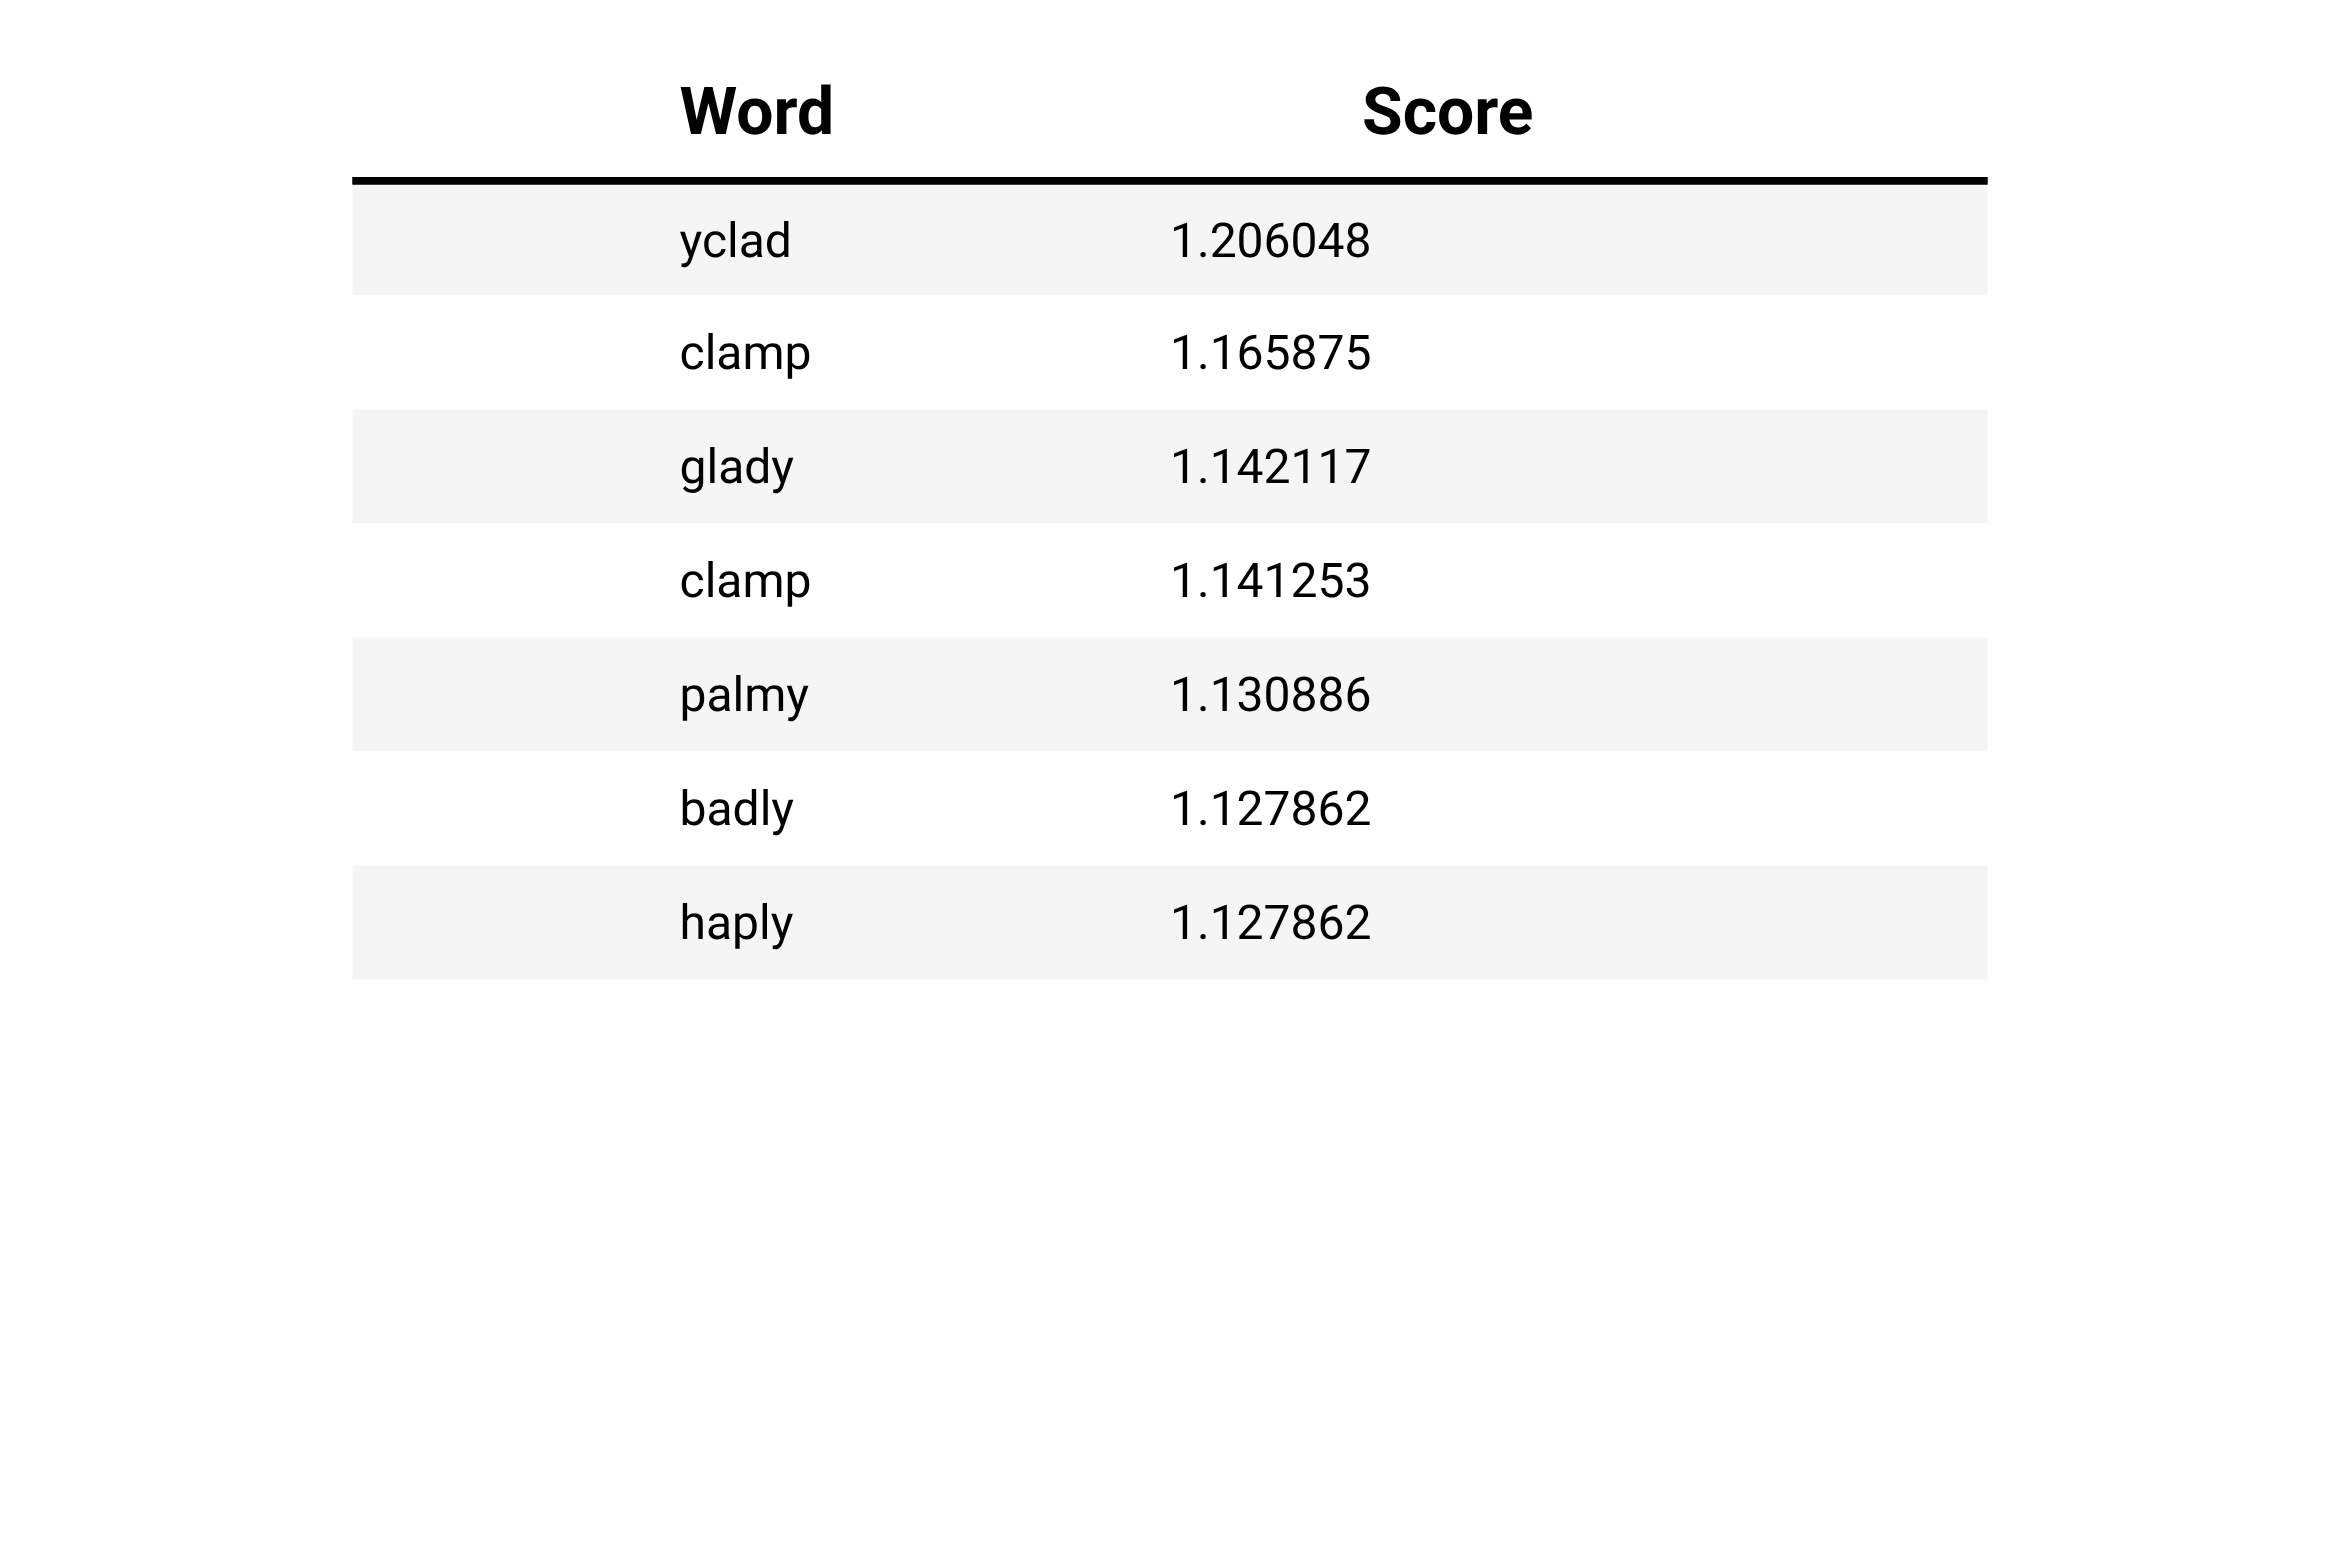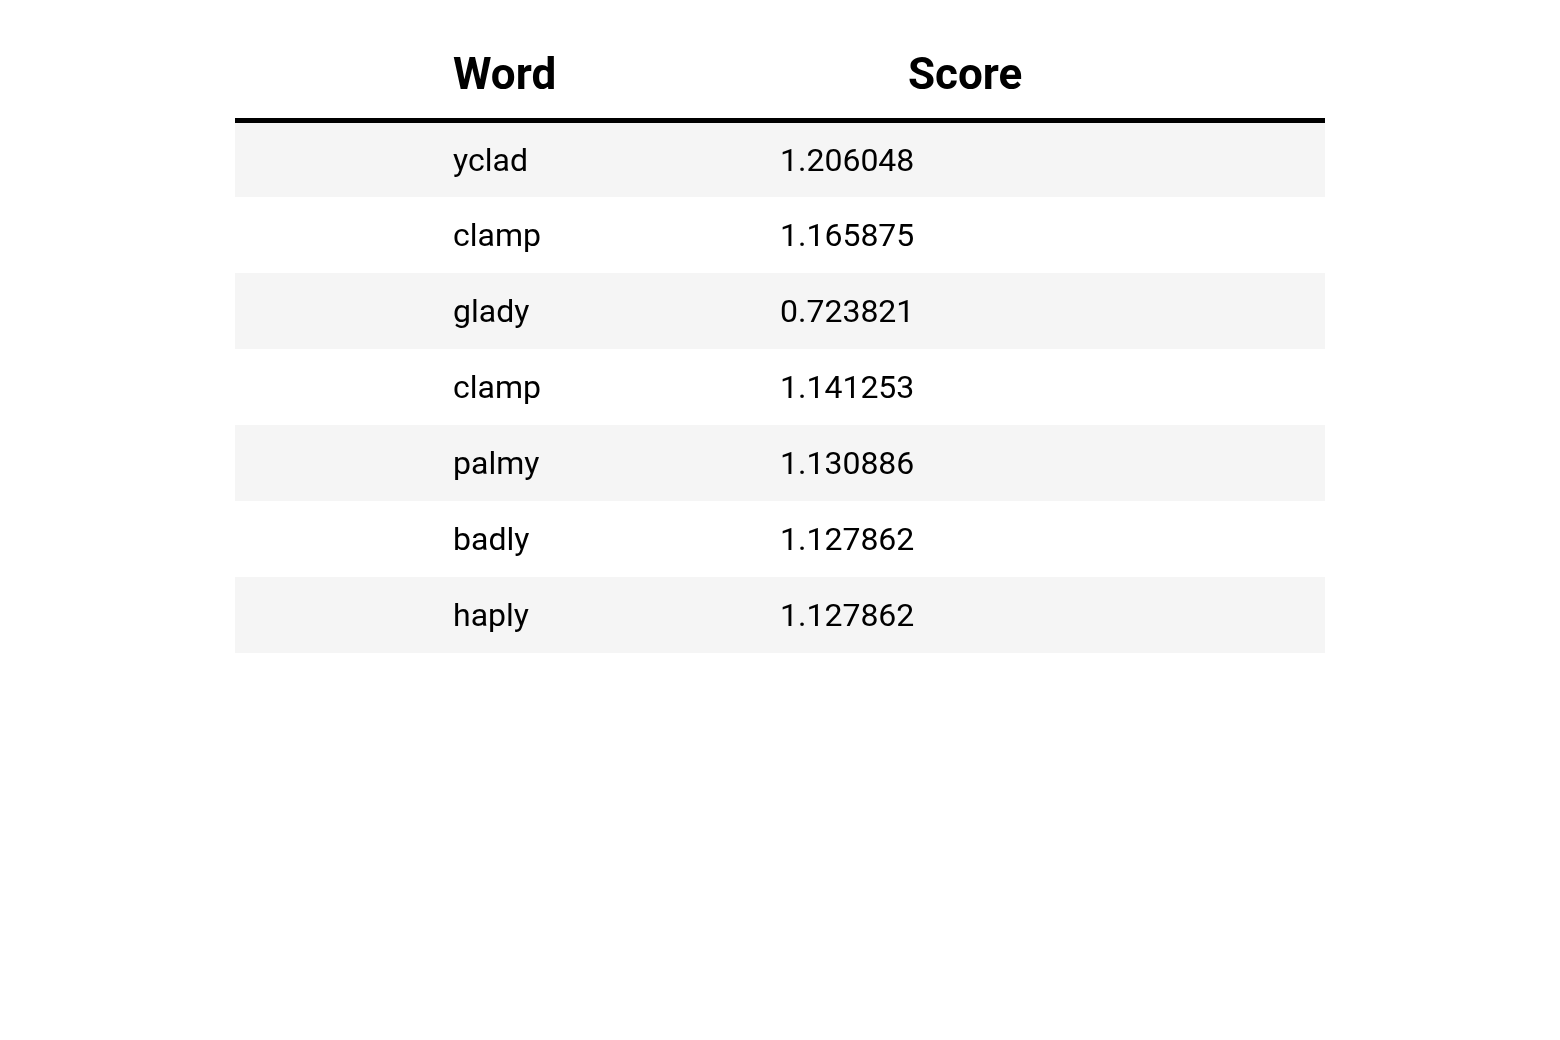--- a/index.html
+++ b/index.html
@@ -79,21 +79,21 @@
       <tr>
         <td class="cell-word">yclad</td>
         <td class="cell-score">1.206048</td>
       </tr>
       <tr>
         <td class="cell-word">clamp</td>
         <td class="cell-score">1.165875</td>
       </tr>
       <tr>
         <td class="cell-word">glady</td>
-        <td class="cell-score">0.723821</td>
+        <td class="cell-score">1.142117</td>
       </tr>
       <tr>
         <td class="cell-word">clamp</td>
         <td class="cell-score">1.141253</td>
       </tr>
       <tr>
         <td class="cell-word">palmy</td>
         <td class="cell-score">1.130886</td>
       </tr>
       <tr>

